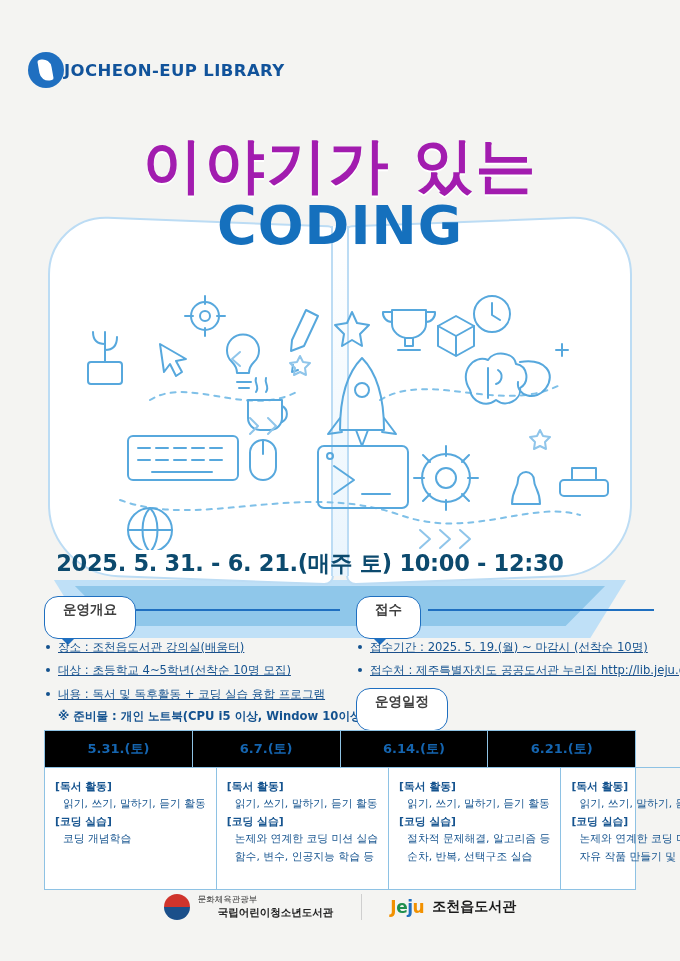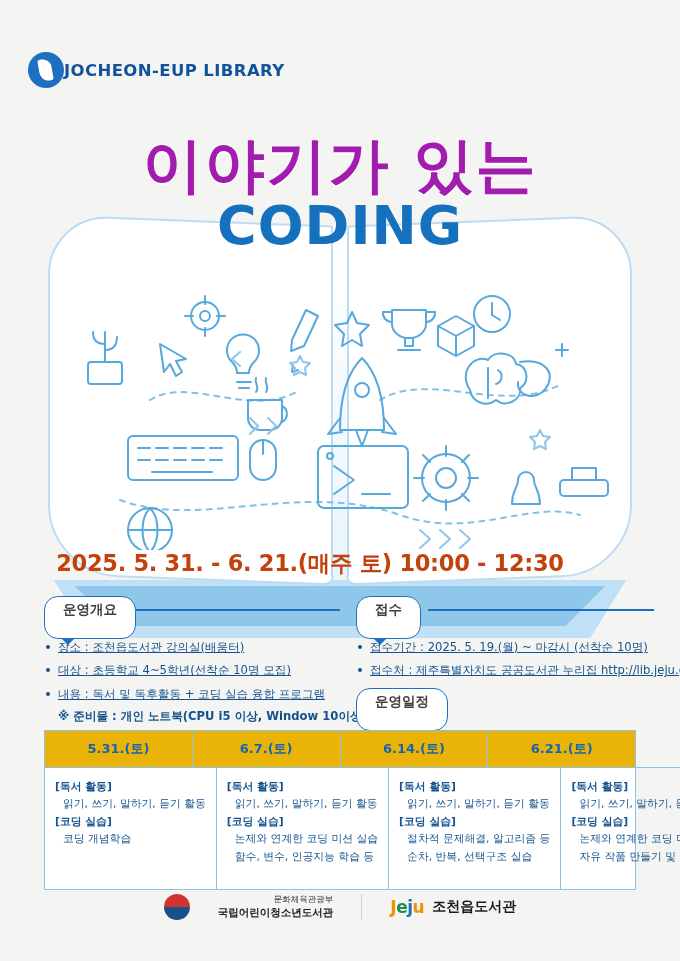--- a/index.html
+++ b/index.html
@@ -145,21 +145,21 @@
 
   
   .date-line {
     position: absolute;
     top: 548px;
     left: 0;
     width: 620px;
     text-align: center;
     font-size: 22.5px;
     font-weight: bold;
-    color: #c2410c;
+    color: #0c4a6e;
     letter-spacing: -0.3px;
   }
 
   
   .pill {
     display: inline-block;
     padding: 4px 18px 19px;
     border: 1.6px solid #1f6fc0;
     border-radius: 14px;
     background: #ffffff;
@@ -228,21 +228,21 @@
   .table {
     position: absolute;
     left: 44px;
     top: 730px;
     width: 592px;
     border: 1px solid #8ec2e4;
     background: #fff;
   }
   .table .thead {
     display: flex;
-    background: #eab308;
+    background: #000000;
   }
   .table .thead .th {
     flex: 1 1 0;
     text-align: center;
     padding: 9px 0 9px;
     font-size: 13px;
     font-weight: bold;
     color: #1565b0;
     border-right: 1px solid #8ec2e4;
   }
@@ -268,21 +268,20 @@
   
   .footer {
     position: absolute;
     left: 0;
     top: 893px;
     width: 680px;
     display: flex;
     justify-content: center;
     align-items: center;
     gap: 28px;
-    text-align: right;
   }
   .f-item { display: flex; align-items: center; gap: 8px; }
   .taegeuk {
     width: 26px; height: 26px; border-radius: 50%;
     background: linear-gradient(180deg,#d0342c 50%, #1b4f8a 50%);
     position: relative;
   }
   .f-text1 { font-size: 8.5px; color: #333; line-height: 1.45; }
   .f-text1 b { font-size: 10.5px; color: #222; font-weight: bold; display:block;margin-left:20px; }
   .jeju-mark {

